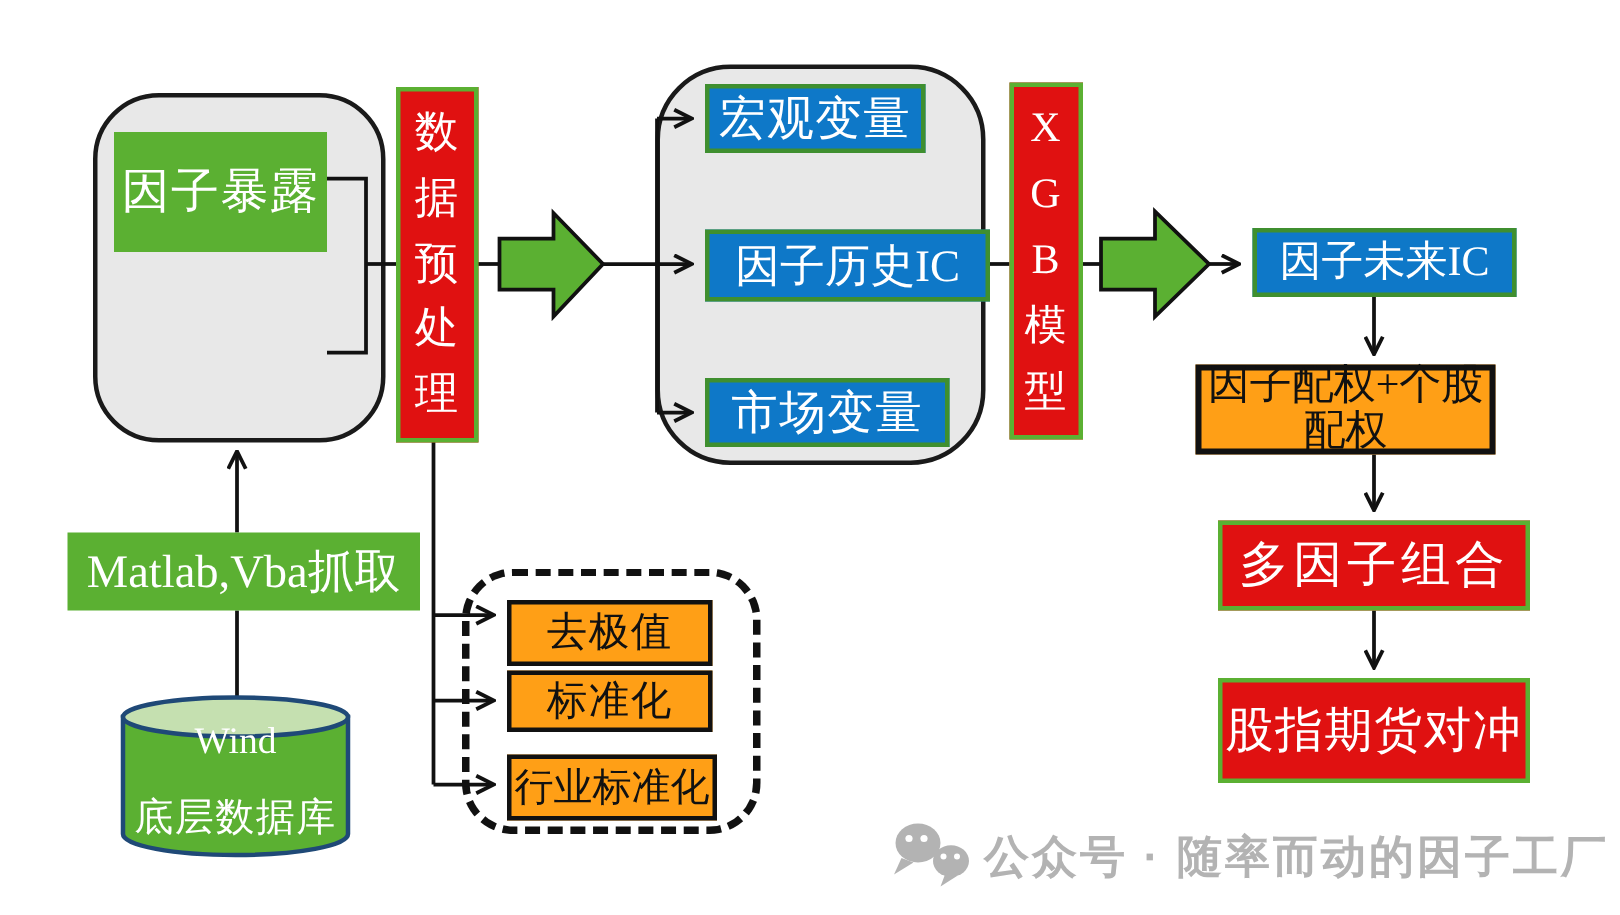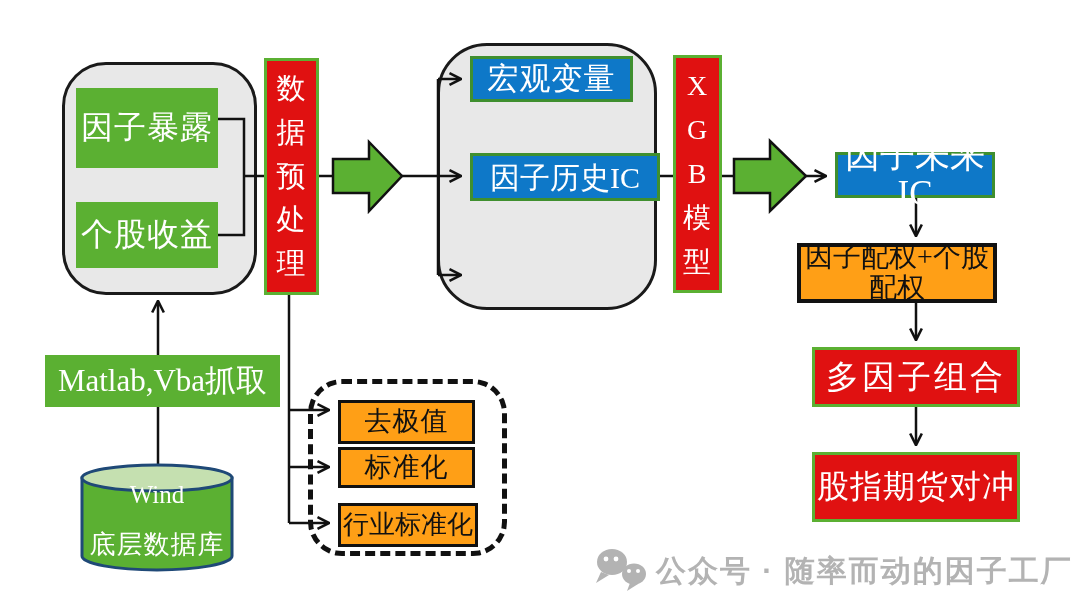--- a/index.html
+++ b/index.html
@@ -95,42 +95,42 @@
       <circle cx="606" cy="559" r="2.4" fill="#ffffff"></circle>
       <circle cx="616" cy="559" r="2.4" fill="#ffffff"></circle>
       <ellipse cx="634" cy="574" rx="12" ry="10.5"></ellipse>
       <path d="M630,583 L627,591 L638,584 Z"></path>
       <circle cx="629" cy="571" r="2" fill="#ffffff"></circle>
       <circle cx="638" cy="571" r="2" fill="#ffffff"></circle>
     </g>
   </svg>
 
   <div class="node gbox" style="left:76px;top:88px;width:142px;height:80px;font-size:32px;">因子暴露</div>
-  <div class="node gbox" style="left:76px;top:202px;width:142px;height:66px;font-size:32px;">个股收益</div>
 
   <div class="node rbox vtext" style="left:264px;top:58px;width:55px;height:237px;font-size:29px;">
       <span>数</span>
       <span>据</span>
       <span>预</span>
       <span>处</span>
       <span>理</span>
     </div>
 
-  <div class="node bbox" style="left:470px;top:56px;width:163px;height:46px;font-size:31px;">宏观变量</div>
+  <div class="node bbox" style="left:470px;top:56px;width:147px;height:46px;font-size:31px;">宏观变量</div>
   <div class="node bbox" style="left:470px;top:153px;width:190px;height:48px;font-size:30px;letter-spacing:0;">因子历史IC</div>
+  <div class="node bbox" style="left:470px;top:252px;width:163px;height:46px;font-size:31px;">市场变量</div>
 
   <div class="node rbox vtext" style="left:673px;top:55px;width:49px;height:238px;font-size:28px;">
       <span>X</span>
       <span>G</span>
       <span>B</span>
       <span>模</span>
       <span>型</span>
     </div>
 
-  <div class="node bbox" style="left:835px;top:152px;width:160px;height:46px;font-size:35px;letter-spacing:0;">因子未来IC</div>
+  <div class="node bbox" style="left:835px;top:152px;width:176px;height:46px;font-size:28px;letter-spacing:0;">因子未来IC</div>
   <div class="node obox" style="left:797px;top:243px;width:200px;height:60px;font-size:28px;letter-spacing:0;border-width:4px;">因子配权+个股配权</div>
   <div class="node rbox" style="left:812px;top:347px;width:208px;height:60px;font-size:33px;letter-spacing:3px;">多因子组合</div>
   <div class="node rbox" style="left:812px;top:452px;width:208px;height:70px;font-size:32px;">股指期货对冲</div>
 
   <div class="node gbox" style="left:45px;top:355px;width:235px;height:52px;font-size:31px;letter-spacing:0;">Matlab,Vba抓取</div>
 
   <div class="node obox" style="left:338px;top:388px;width:137px;height:44px;font-size:27px;margin-top:12px;">去极值</div>
   <div class="node obox" style="left:338px;top:447px;width:137px;height:41px;font-size:27px;">标准化</div>
   <div class="node obox" style="left:338px;top:503px;width:140px;height:44px;font-size:26px;letter-spacing:0;">行业标准化</div>
 

